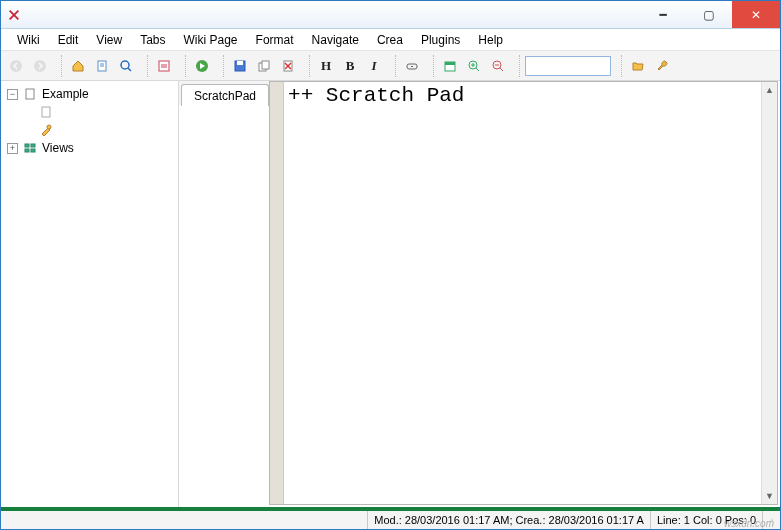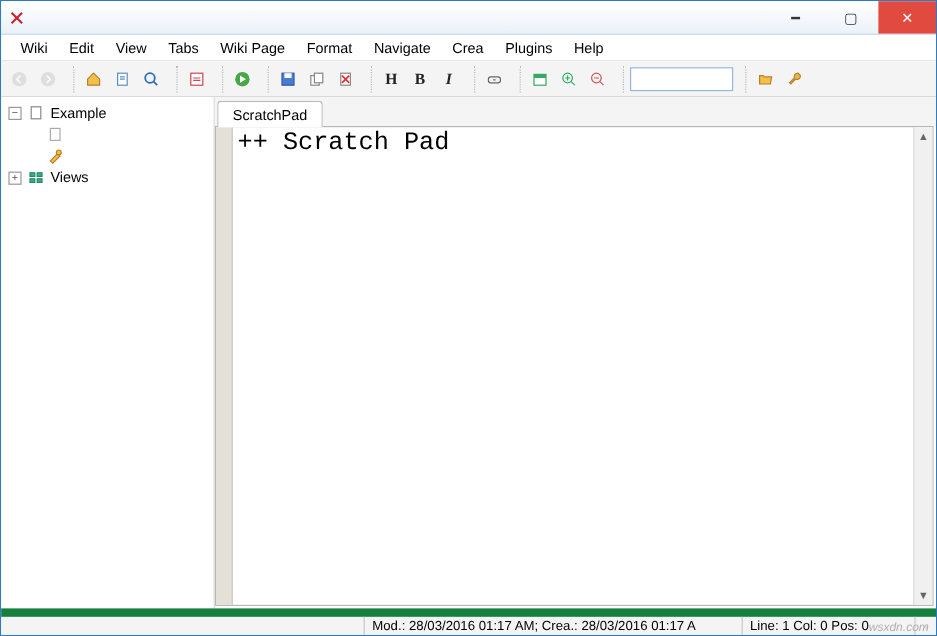--- a/index.html
+++ b/index.html
@@ -20,29 +20,29 @@
     .tsep { width: 6px; height: 22px; border-right: 1px dotted #bbb; margin: 0 3px; }
     .tbtn.text { font-family: "Times New Roman", serif; font-weight: bold; color: #222; }
     .searchbox { width: 86px; height: 20px; border: 1px solid #93b7e0; background: #fff; }
     .body { flex: 1; display: flex; min-height: 0; }
     .sidebar { width: 178px; border-right: 1px solid #d9d9d9; background: #fff; padding: 4px 2px; overflow: auto; }
     .tree-item { display: flex; align-items: center; height: 18px; gap: 4px; padding-left: 4px; font-size: 12px; }
     .tree-item .twisty { width: 11px; height: 11px; display: flex; align-items: center; justify-content: center; border: 1px solid #999; font-size: 9px; line-height: 1; cursor: default; color:#555;}
     .tree-item .twisty.blank { border: none; }
     .tree-item .icon { width: 16px; height: 16px; display: flex; align-items: center; justify-content: center; }
     .indent1 { padding-left: 20px; }
-    .main { flex: 1; display: flex; flex-direction: column; min-width: 0; }
+    .main { flex: 1; display: flex; flex-direction: row; min-width: 0; }
     .tabs { height: 24px; display: flex; align-items: flex-end; background: #f4f4f4; padding-left: 2px; }
     .tab { height: 22px; padding: 0 12px; display: flex; align-items: center; border: 1px solid #b8b8b8; border-bottom: none; background: #fff; border-radius: 3px 3px 0 0; font-size: 12px; position: relative; top: 1px; }
     .editor-wrap { flex: 1; border: 1px solid #b8b8b8; display: flex; background: #fff; margin: 0 2px 2px 0; min-height: 0; }
     .gutter { width: 14px; background: #e5e0d7; border-right: 1px solid #cfcabd; }
     .editor { flex: 1; font-family: "Courier New", monospace; font-size: 21px; font-weight: normal; padding: 2px 4px; white-space: pre; overflow: auto; }
     .scrollbar-v { width: 16px; background: #f0f0f0; border-left: 1px solid #ddd; display: flex; flex-direction: column; justify-content: space-between; align-items: center; }
     .sb-btn { width: 16px; height: 16px; font-size: 9px; color: #666; display:flex;align-items:center;justify-content:center;}
-    .statusbar { height: 22px; border-top: 7px solid #15803d; background: #f4f4f4; display: flex; align-items: center; font-size: 11px; gap: 32px; }
+    .statusbar { height: 22px; border-top: 4px solid #15803d; background: #f4f4f4; display: flex; align-items: center; font-size: 11px; }
     .status-left { flex: 1; }
     .status-cell { border-left: 1px solid #c8c8c8; height: 100%; display: flex; align-items: center; padding: 0 6px; }
     .watermark { position: absolute; right: 6px; bottom: 0; font-size: 10px; color: #b0b0b0; font-family: Arial,sans-serif; font-style: italic; }
     .rel { position: relative; }
   </style>
 </head>
 <body>
 
 <div class="window rel">
 

